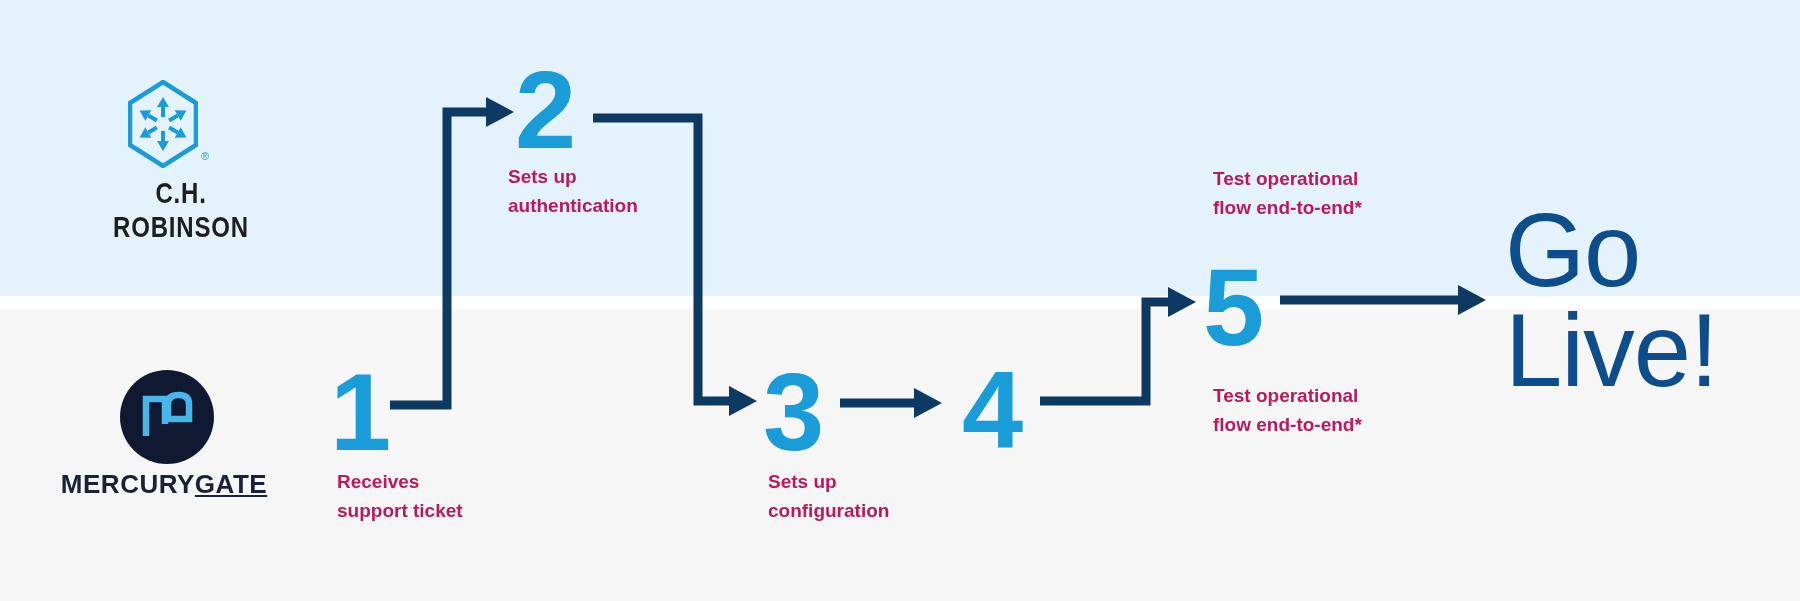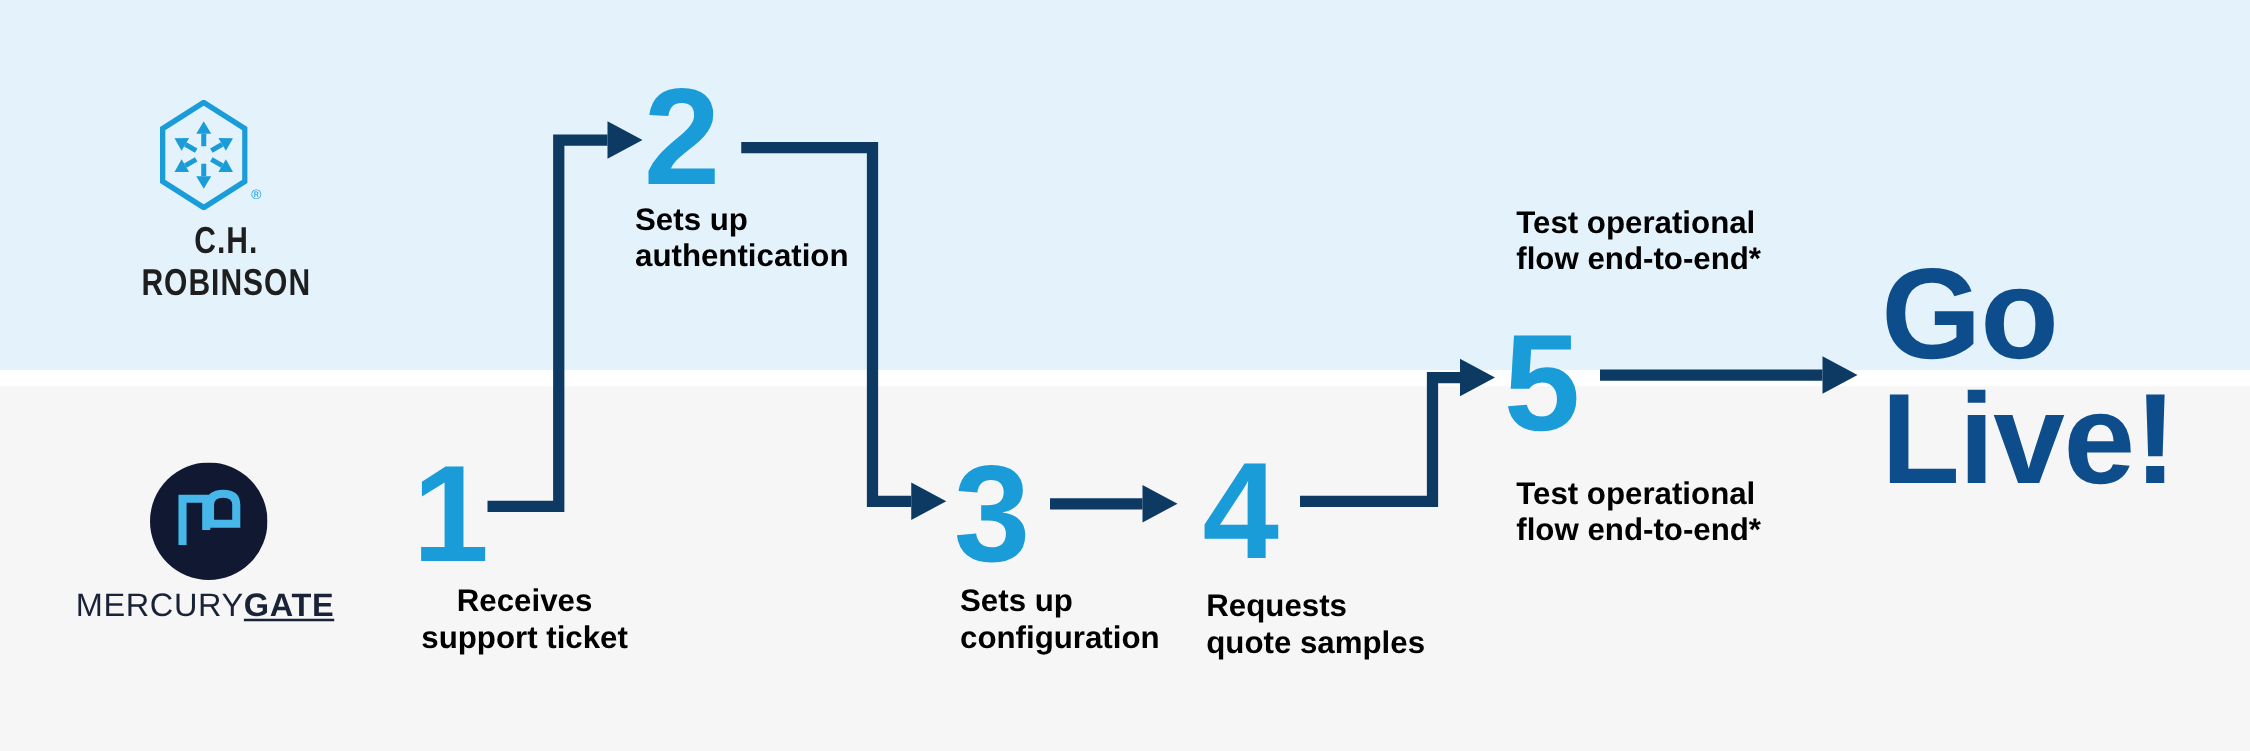--- a/index.html
+++ b/index.html
@@ -20,33 +20,33 @@
     position:absolute;font-size:110px;font-weight:bold;line-height:1;
     color:#1a9cd9;letter-spacing:-2px;
   }
   .s1-num{left:330px;top:357px;}
   .s2-num{left:515px;top:55px;}
   .s3-num{left:763px;top:357px;}
   .s4-num{left:962px;top:354px;}
   .s5-num{left:1203px;top:252px;}
 
   .step-label{
-    position:absolute;font-size:25px;font-weight:bold;line-height:29px;
-    white-space:pre-line;color:#000000;
+    position:absolute;font-size:19px;font-weight:bold;line-height:29px;
+    white-space:pre-line;color:#be185d;
   }
-  .s1-label{left:337px;top:467px;text-align:center;}
+  .s1-label{left:337px;top:467px;}
   .s2-label{left:508px;top:162px;}
   .s3-label{left:768px;top:467px;}
   .s4-label{left:965px;top:471px;}
   .s5-label-top{left:1213px;top:164px;}
   .s5-label-bottom{left:1213px;top:381px;}
 
   .go-live{
     position:absolute;left:1505px;top:201px;
-    font-size:103px;font-weight:bold;line-height:100px;
+    font-size:103px;font-weight:normal;line-height:100px;
     color:#0e4d8c;white-space:pre-line;letter-spacing:-1px;
   }
   .footnote{
     position:absolute;right:50px;top:550px;
     font-size:24px;font-weight:normal;color:#1a1a1a;
   }
 
   
   .chr-logo-svg{position:absolute;left:128px;top:80px;width:70px;height:88px;}
   .chr-reg{position:absolute;left:201px;top:150px;font-size:11px;color:#1a9cd9;}
@@ -55,21 +55,21 @@
     font-size:30px;font-weight:bold;letter-spacing:1px;color:#1e1e1e;
     transform:scaleX(0.8);
   }
 
   
   .mg-logo-svg{position:absolute;left:120px;top:370px;width:94px;height:94px;}
   .mg-wordmark{
     position:absolute;left:60px;top:469px;width:208px;text-align:center;
     font-size:26px;color:#1a2238;letter-spacing:0.5px;
   }
-  .mg-wordmark .mg-primary{font-weight:normal;}
+  .mg-wordmark .mg-primary{font-weight:bold;}
   .mg-wordmark .mg-secondary{font-weight:bold;text-decoration:underline;}
 </style>
 </head>
 <body>
 
 <div class="stage">
 
   <div class="lane-top"></div>
   <div class="lane-bottom"></div>
 
@@ -143,22 +143,20 @@
 
   <div class="step-num s2-num">2</div>
   <div class="step-label s2-label">Sets up
 authentication</div>
 
   <div class="step-num s3-num">3</div>
   <div class="step-label s3-label">Sets up
 configuration</div>
 
   <div class="step-num s4-num">4</div>
-  <div class="step-label s4-label">Requests
-quote samples</div>
 
   <div class="step-num s5-num">5</div>
   <div class="step-label s5-label-top">Test operational
 flow end-to-end*</div>
   <div class="step-label s5-label-bottom">Test operational
 flow end-to-end*</div>
 
   <div class="go-live">Go
 Live!</div>
 

